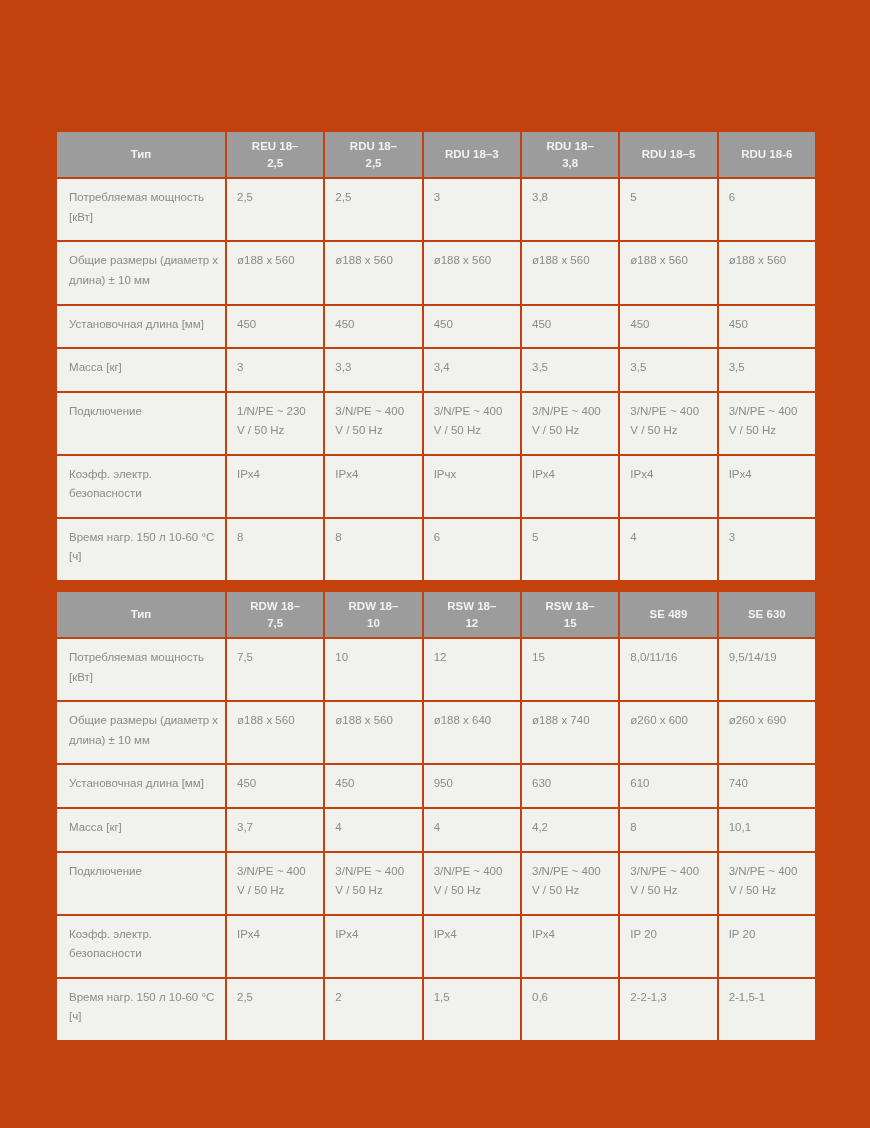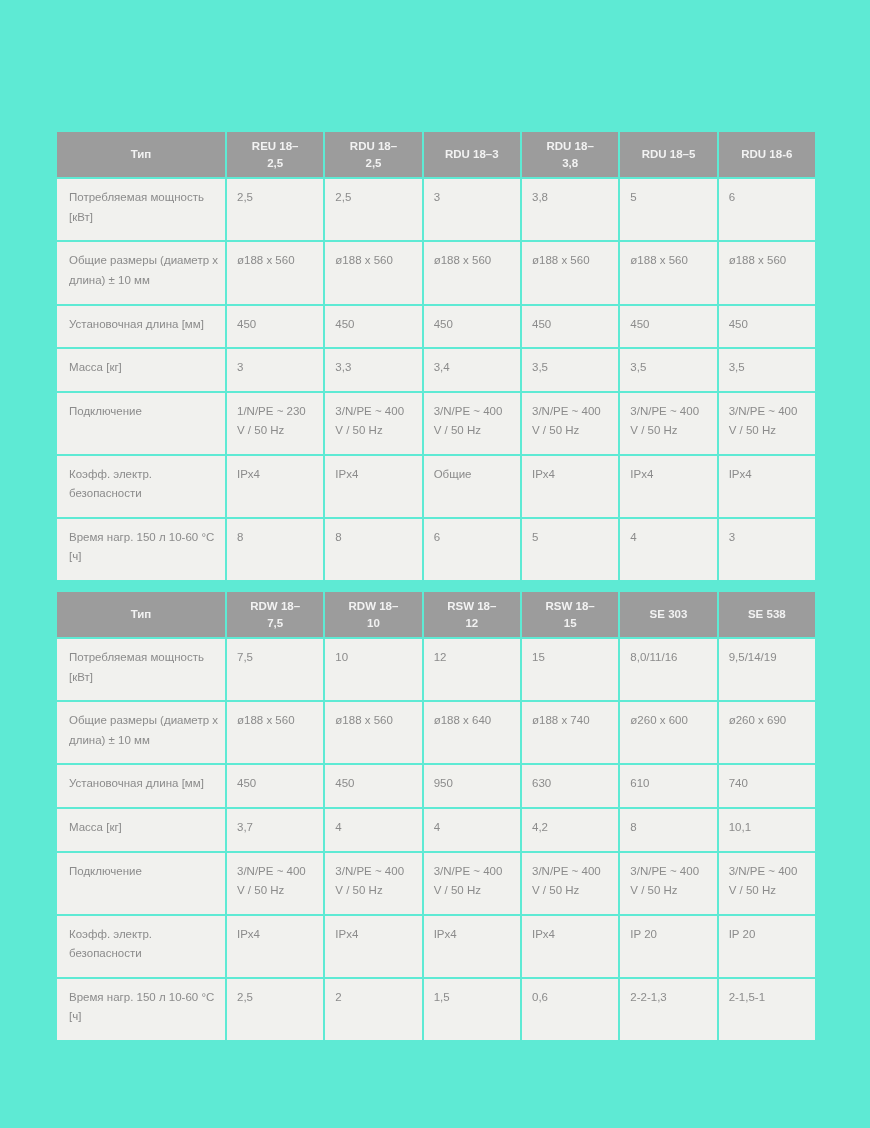--- a/index.html
+++ b/index.html
@@ -1,17 +1,17 @@
 <!DOCTYPE html>
 <html><head>
 <meta charset="utf-8">
 <style>
   html, body { margin: 0; padding: 0; background: #ffffff; }
   body { width: 870px; height: 1128px; font-family: "Liberation Sans", sans-serif; }
-  .page { position: relative; width: 870px; height: 1128px; background: #5eead4; overflow: hidden; }
+  .page { position: relative; width: 870px; height: 1128px; background: #c2410c; overflow: hidden; }
   .tables-wrap { position: absolute; left: 55px; top: 130px; width: 762px; }
   table.spec {
     border-collapse: separate;
     border-spacing: 2px;
     width: 762px;
     table-layout: fixed;
     margin: 0 0 8px 0;
   }
   col.label-col { width: 168px; }
   table.spec thead th {
@@ -118,21 +118,21 @@
             <td>3/N/PE ~ 400 V / 50 Hz</td>
             <td>3/N/PE ~ 400 V / 50 Hz</td>
             <td>3/N/PE ~ 400 V / 50 Hz</td>
             <td>3/N/PE ~ 400 V / 50 Hz</td>
             <td>3/N/PE ~ 400 V / 50 Hz</td>
           </tr>
           <tr>
             <th>Коэфф. электр. безопасности</th>
             <td>IPx4</td>
             <td>IPx4</td>
-            <td>Общие</td>
+            <td>IPчx</td>
             <td>IPx4</td>
             <td>IPx4</td>
             <td>IPx4</td>
           </tr>
           <tr>
             <th>Время нагр. 150 л 10-60 °C [ч]</th>
             <td>8</td>
             <td>8</td>
             <td>6</td>
             <td>5</td>
@@ -155,22 +155,22 @@
           <tr>
             <th>Тип</th>
             <th>RDW 18–
 7,5</th>
             <th>RDW 18–
 10</th>
             <th>RSW 18–
 12</th>
             <th>RSW 18–
 15</th>
-            <th>SE 303</th>
-            <th>SE 538</th>
+            <th>SE 489</th>
+            <th>SE 630</th>
           </tr>
         </thead>
         <tbody>
           <tr>
             <th>Потребляемая мощность [кВт]</th>
             <td>7,5</td>
             <td>10</td>
             <td>12</td>
             <td>15</td>
             <td>8,0/11/16</td>

